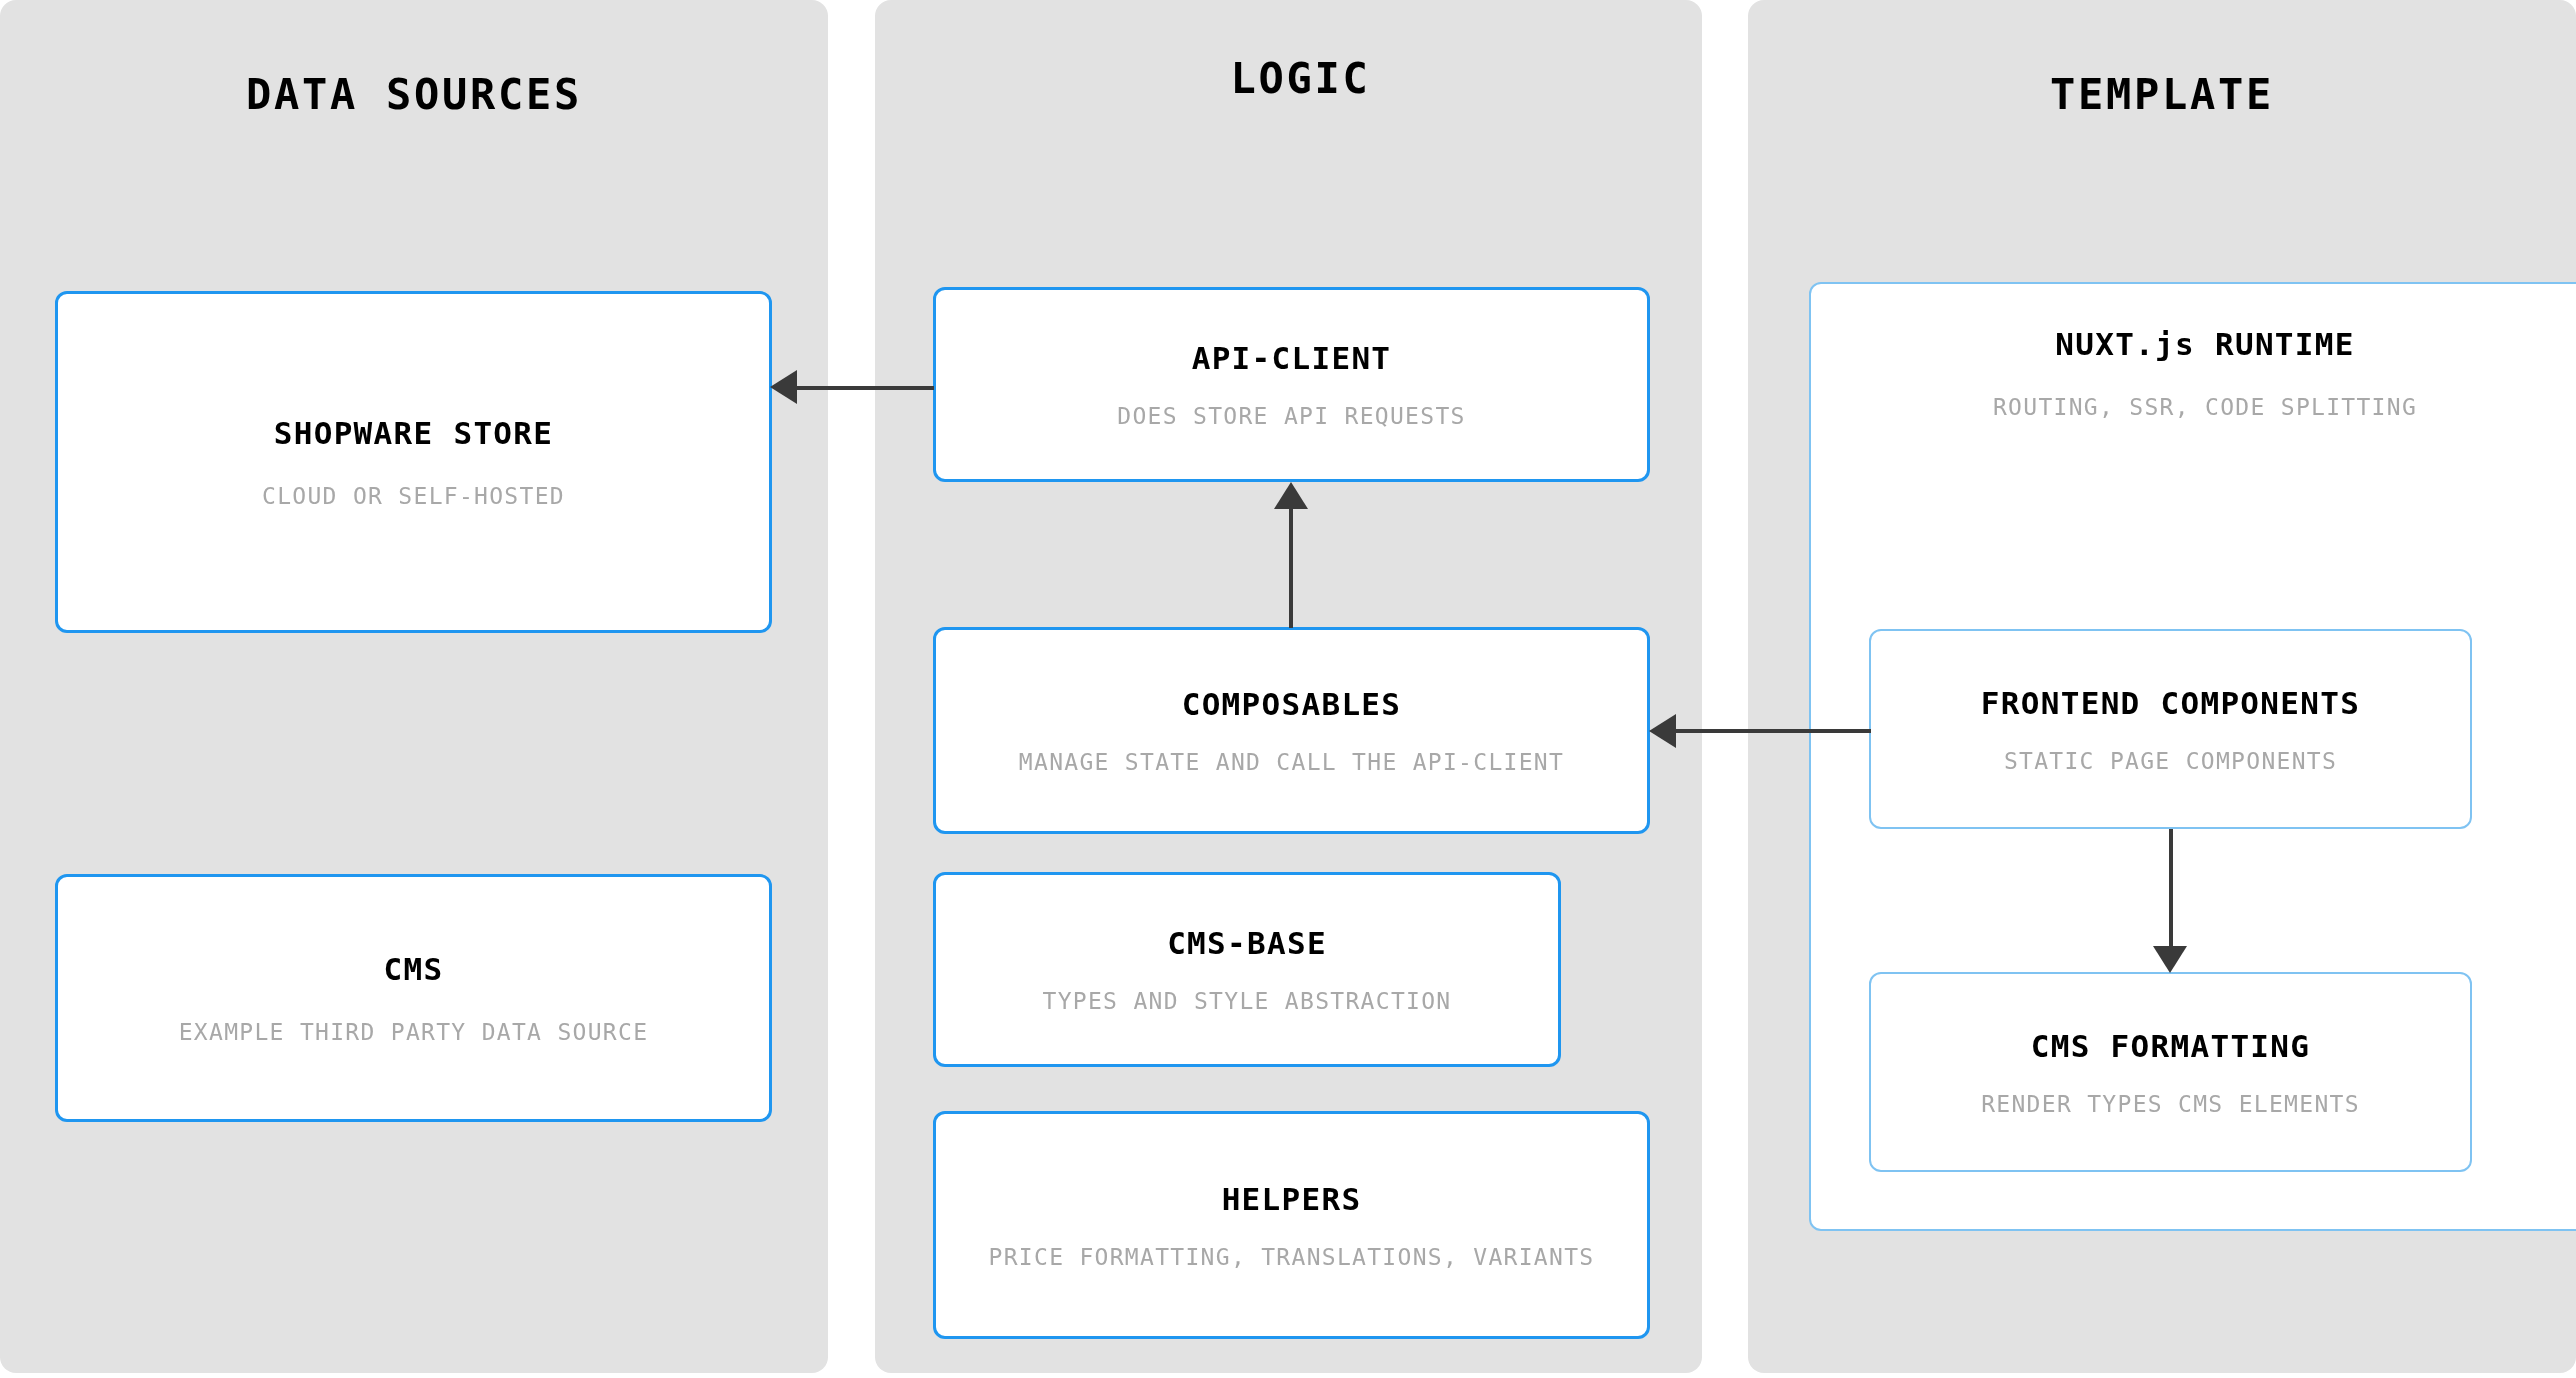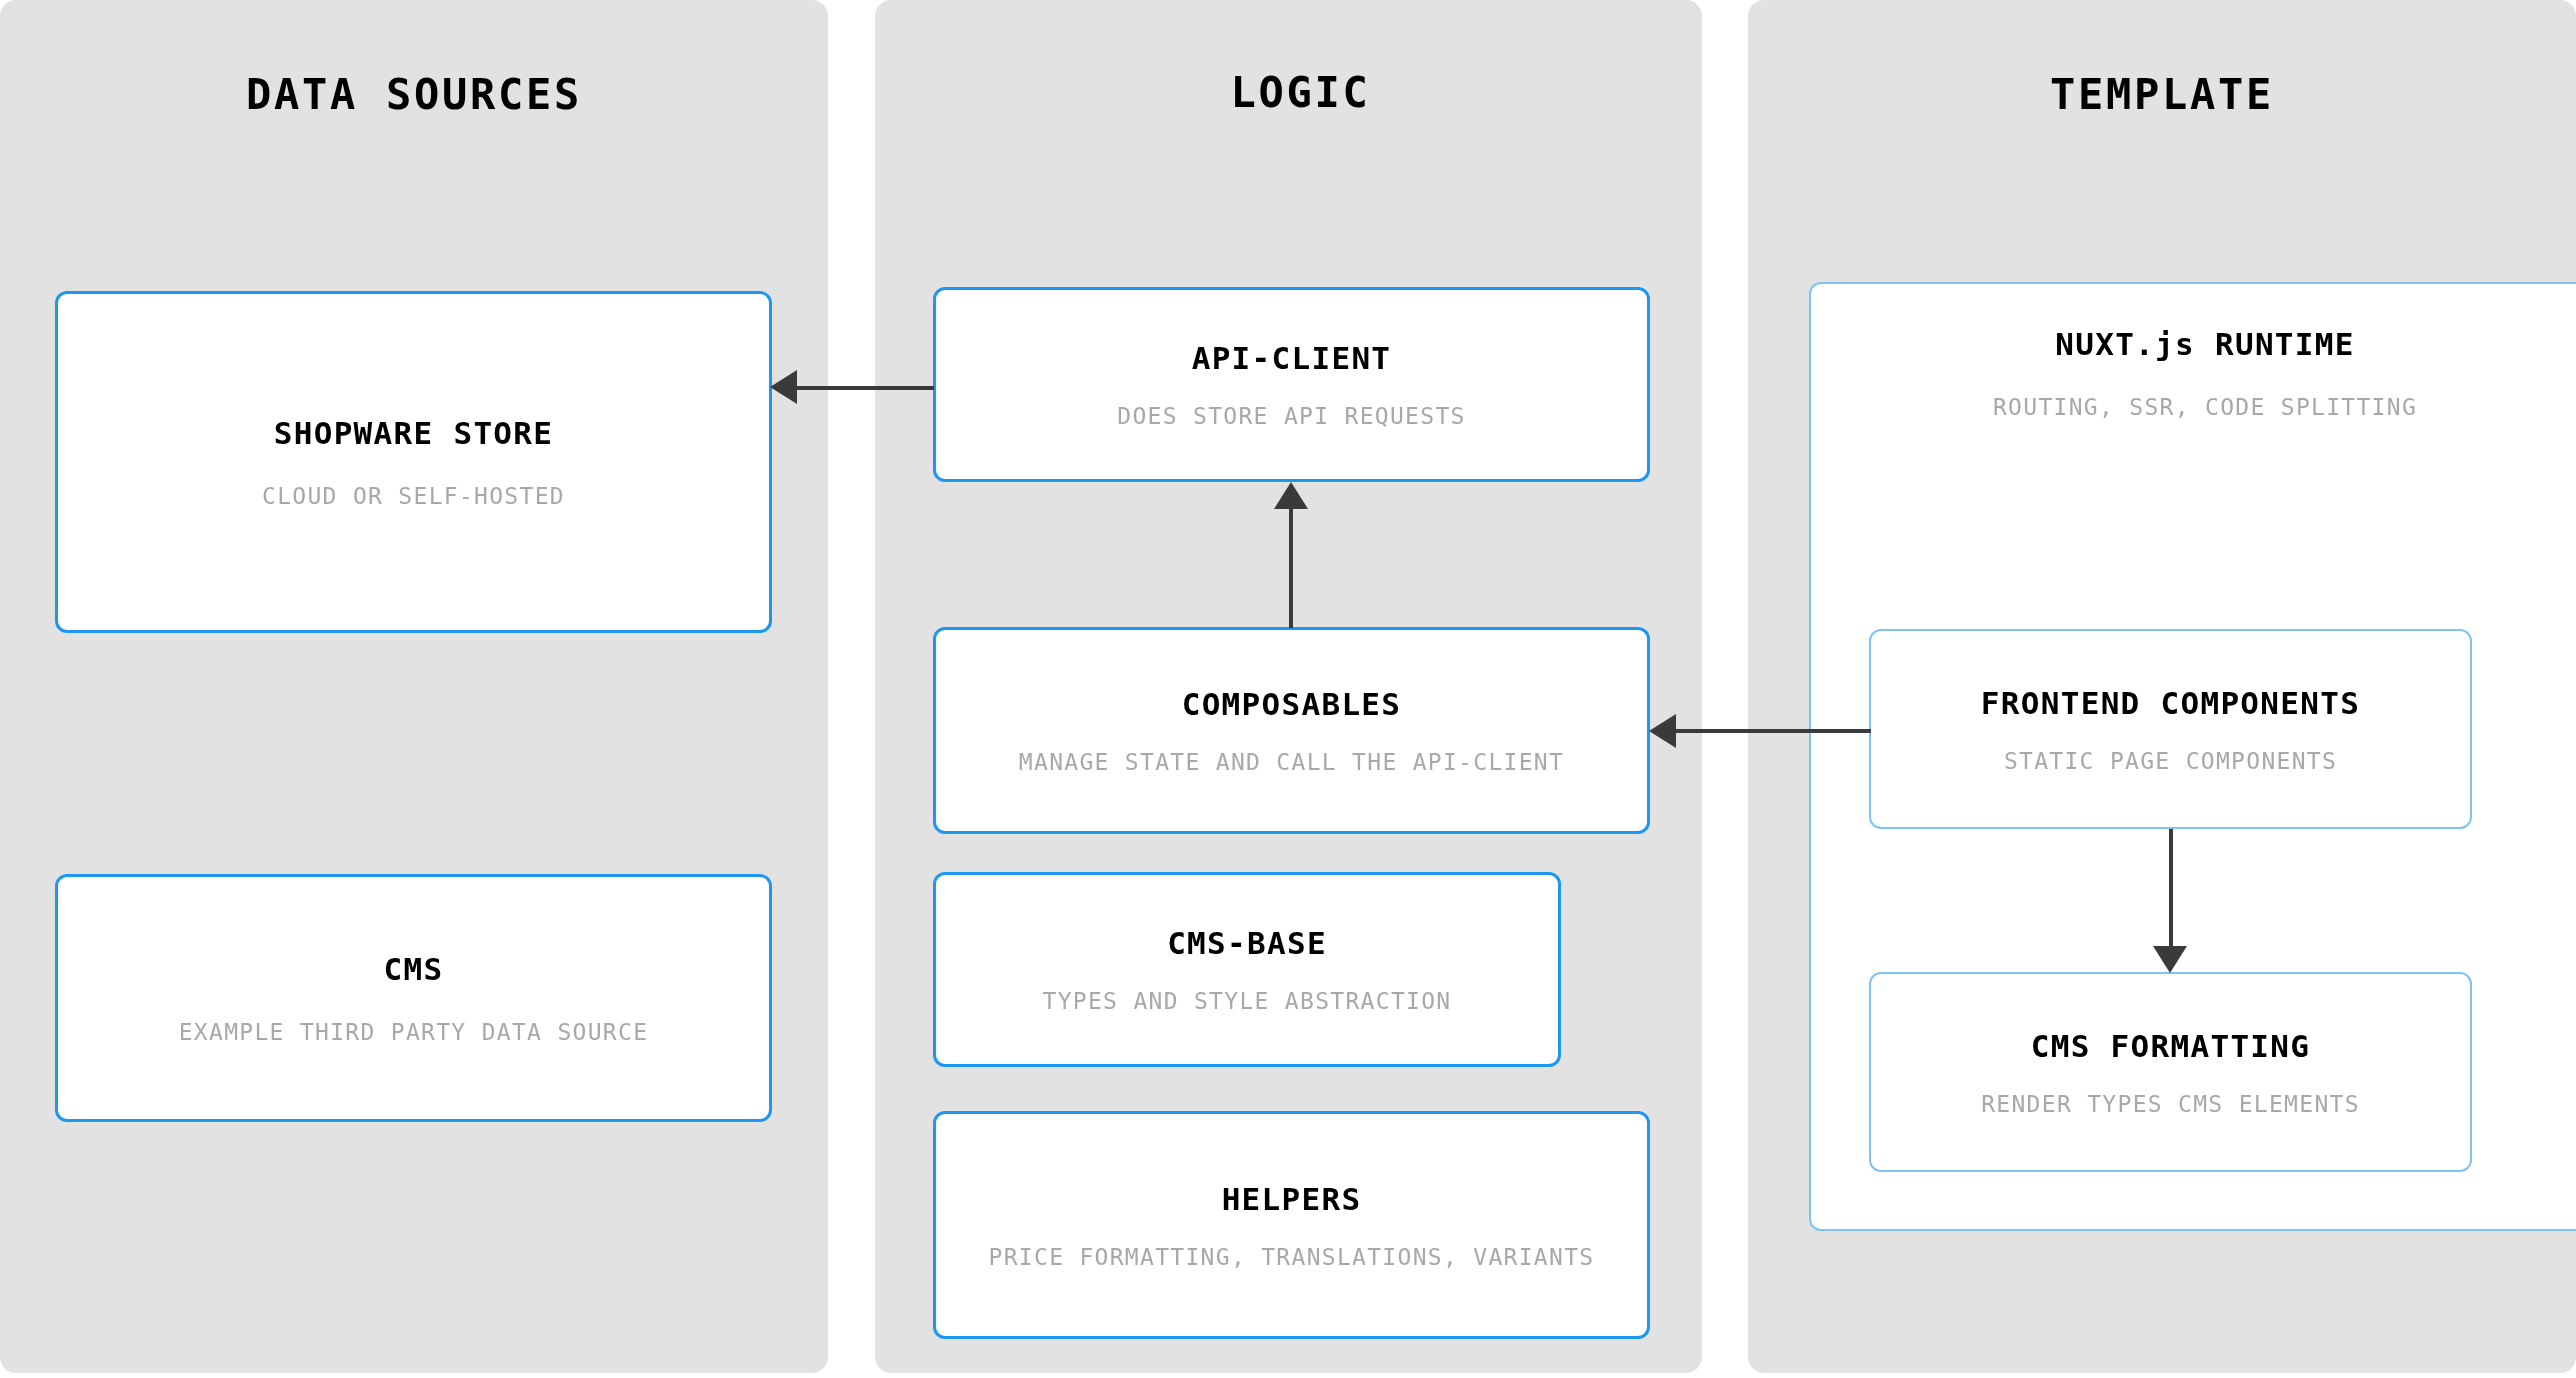--- a/index.html
+++ b/index.html
@@ -111,21 +111,21 @@
     <div class="node-sub">CLOUD OR SELF-HOSTED</div>
   </div>
 
   <div class="node" style="left:55px;top:874px;width:717px;height:248px;">
     <div class="node-title">CMS</div>
     <div class="gap-m"></div>
     <div class="node-sub">EXAMPLE THIRD PARTY DATA SOURCE</div>
   </div>
 
   <div class="panel" style="left:875px;top:0px;width:827px;height:1373px;">
-    <div class="panel-title" style="top:68px;padding-left:24px;">LOGIC</div>
+    <div class="panel-title" style="top:54px;padding-left:24px;">LOGIC</div>
   </div>
 
   <div class="node" style="left:933px;top:287px;width:717px;height:195px;">
     <div class="node-title">API-CLIENT</div>
     <div class="gap-s"></div>
     <div class="node-sub">DOES STORE API REQUESTS</div>
   </div>
 
   <div class="node" style="left:933px;top:627px;width:717px;height:207px;">
     <div class="node-title">COMPOSABLES</div>

